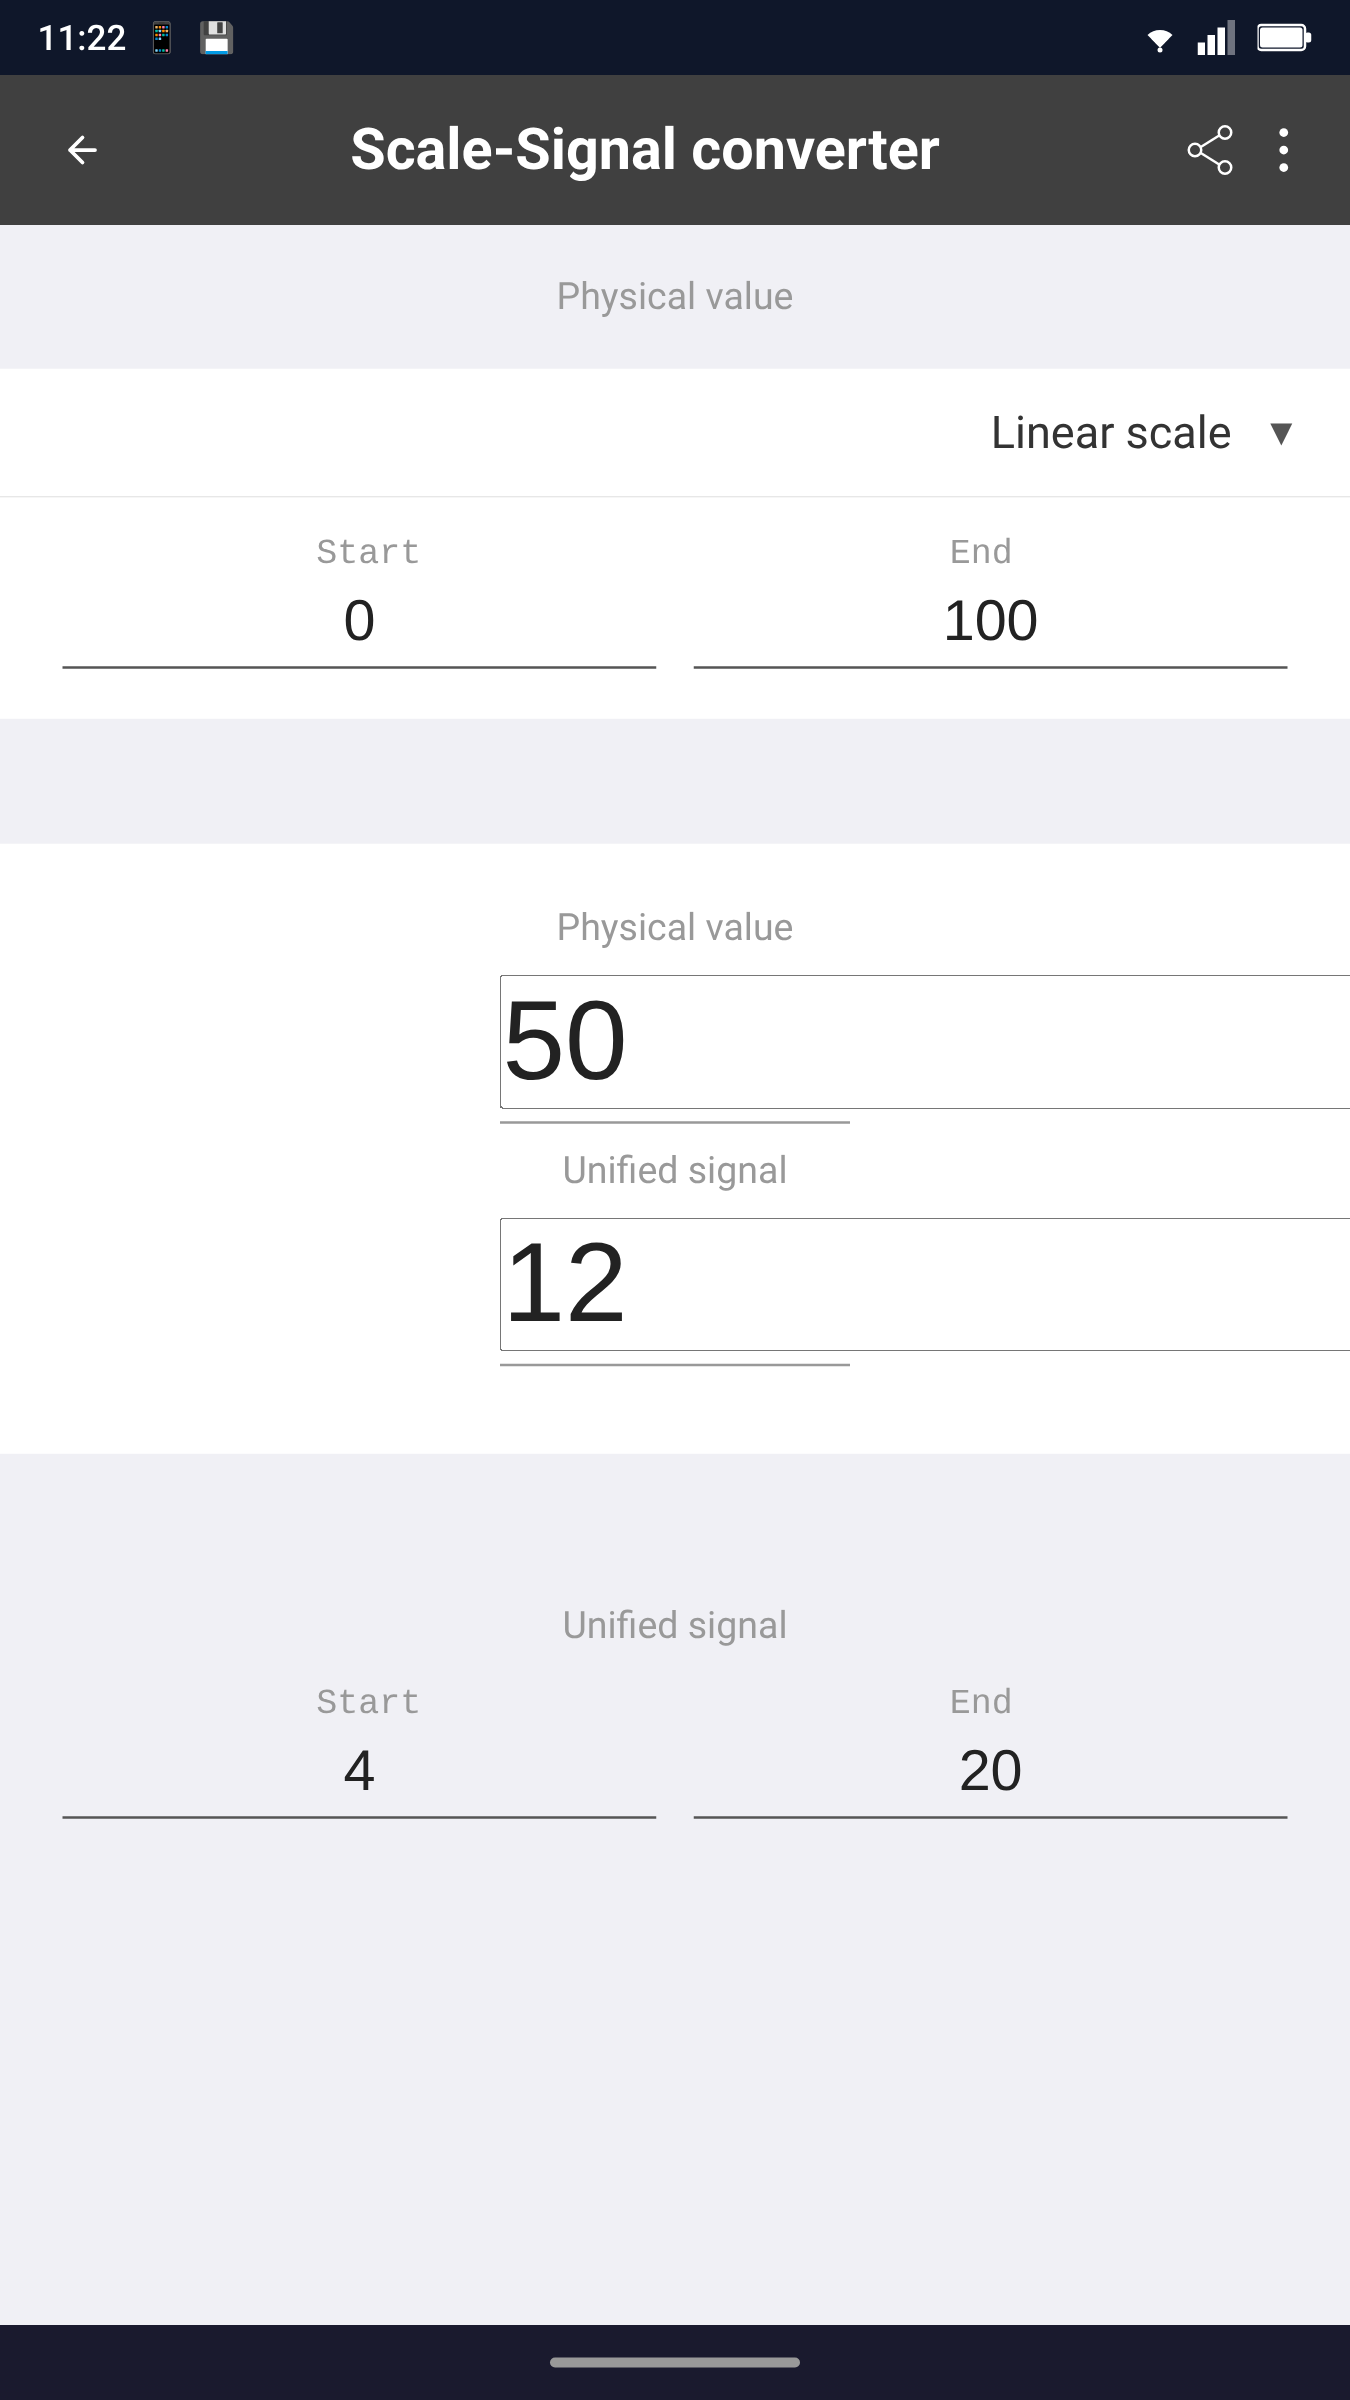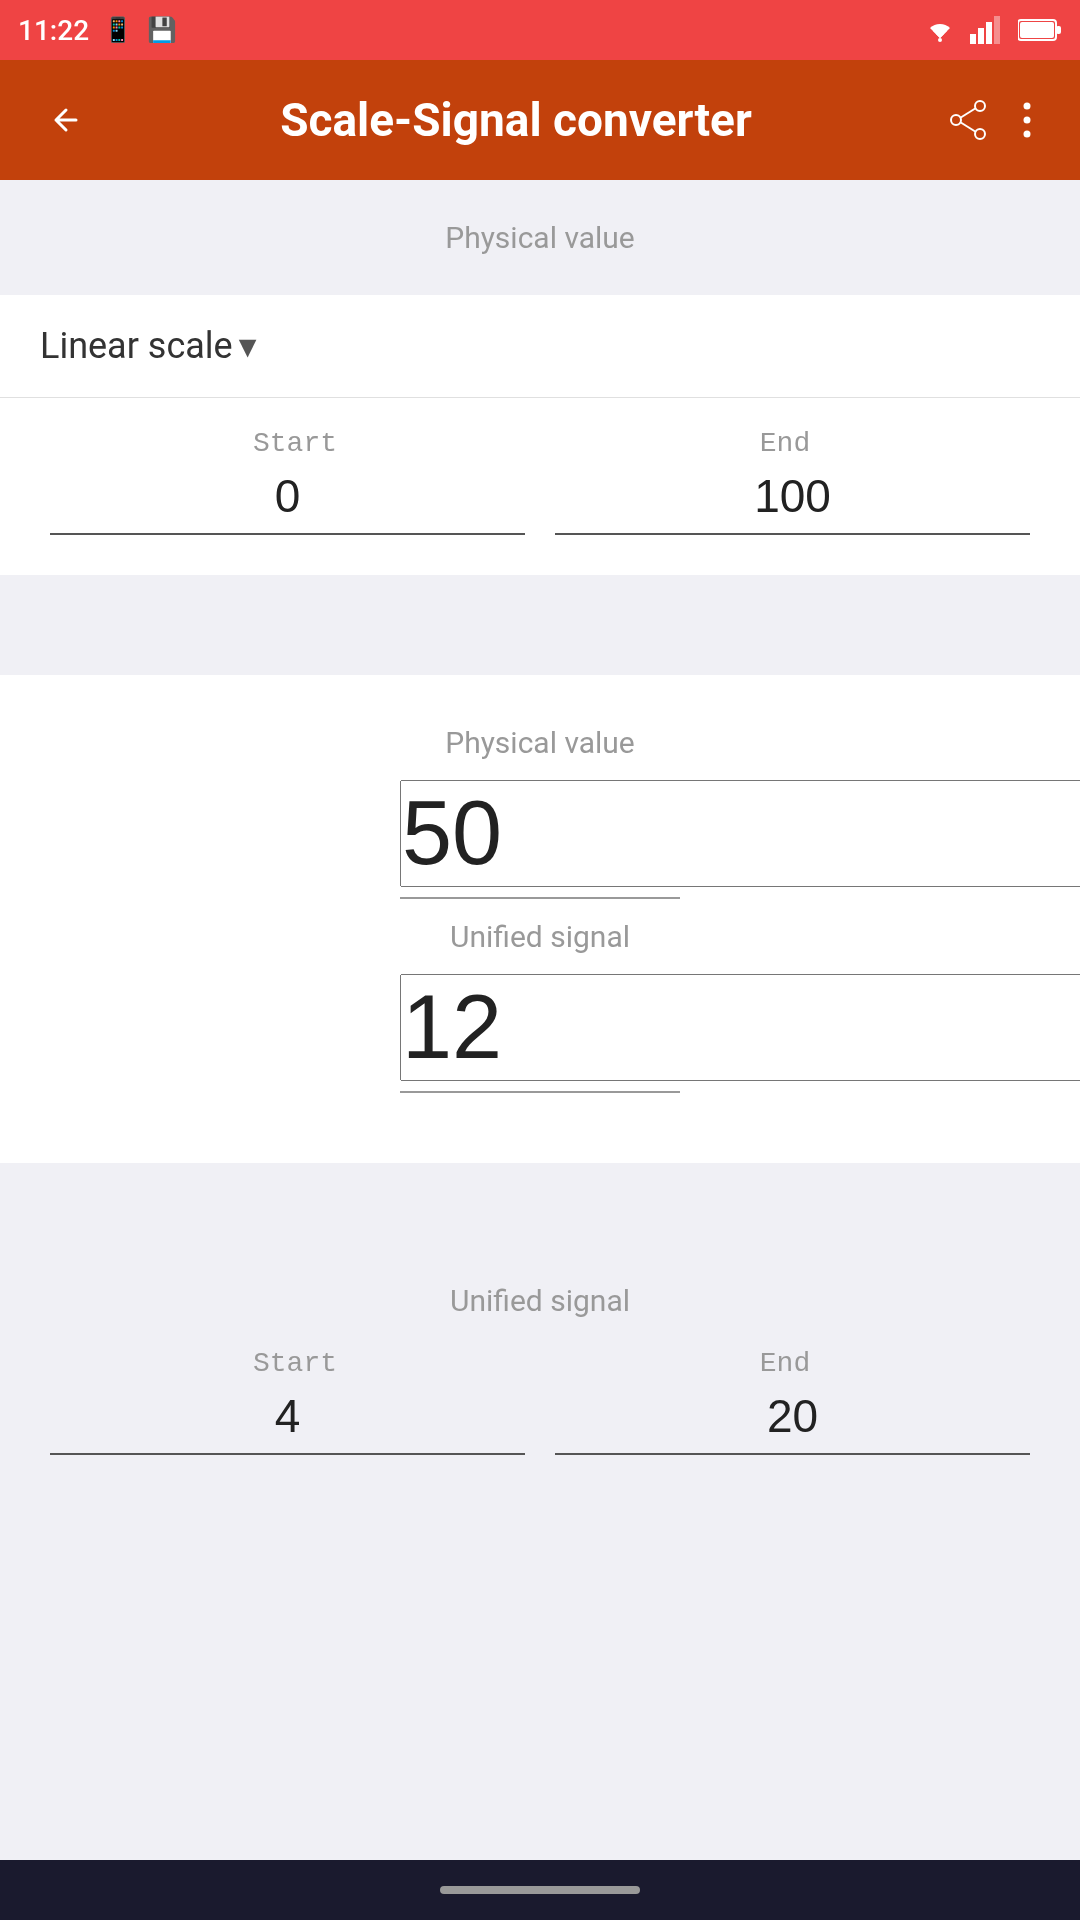--- a/index.html
+++ b/index.html
@@ -10,25 +10,25 @@
       height: 1920px;
       font-family: 'Roboto', Arial, sans-serif;
       background: #f0f0f5;
       overflow: hidden;
     }
 
     
     .status-bar {
       width: 100%;
       height: 60px;
-      background: #ef4444;
+      background: #0f172a;
       display: flex;
       align-items: center;
       justify-content: space-between;
-      padding: 0 18px;
+      padding: 0 30px;
       color: white;
       font-size: 28px;
       font-weight: 500;
     }
     .status-bar-left {
       display: flex;
       align-items: center;
       gap: 14px;
     }
     .status-bar-right {
@@ -37,21 +37,21 @@
       gap: 12px;
     }
     .status-icon {
       font-size: 24px;
     }
 
     
     .app-bar {
       width: 100%;
       height: 120px;
-      background: #c2410c;
+      background: #404040;
       display: flex;
       align-items: center;
       padding: 0 46px;
       gap: 30px;
     }
     .app-bar-back {
       color: white;
       font-size: 50px;
       cursor: pointer;
       display: flex;
@@ -83,22 +83,23 @@
       font-size: 30px;
       margin-bottom: 20px;
     }
 
     
     .dropdown-row {
       background: white;
       padding: 30px 40px;
       display: flex;
       align-items: center;
-      justify-content: flex-start;
+      justify-content: flex-end;
       border-bottom: 1px solid #e0e0e0;
+      gap: 25px;
     }
     .dropdown-label {
       font-size: 36px;
       color: #333;
     }
     .dropdown-arrow {
       font-size: 30px;
       color: #555;
     }
 

